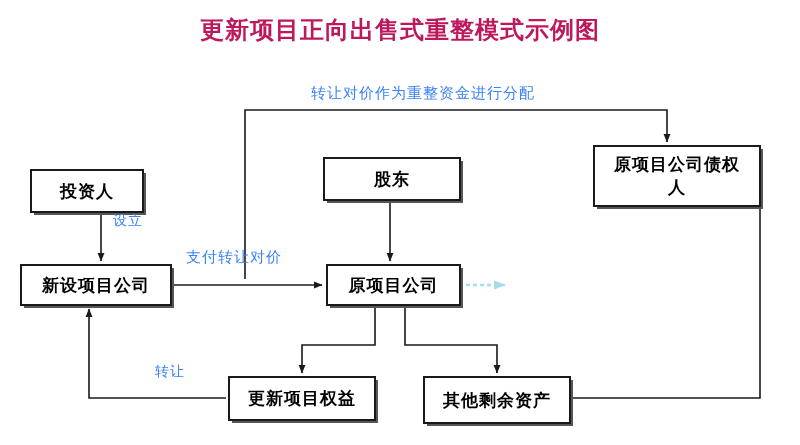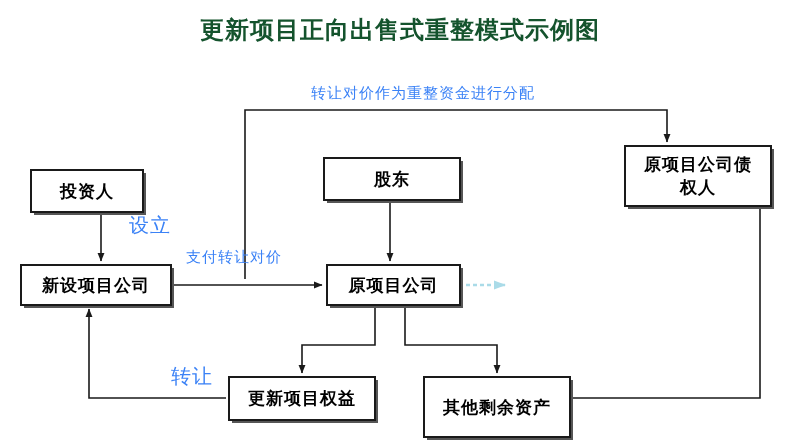--- a/index.html
+++ b/index.html
@@ -27,21 +27,21 @@
   .title {
     position: absolute;
     left: 0;
     top: 14px;
     width: 800px;
     text-align: center;
     font-family: "DejaVu Sans", "Liberation Sans", sans-serif;
     font-weight: bold;
     font-size: 24px;
     letter-spacing: 1px;
-    color: #14532d;
+    color: #be185d;
     white-space: nowrap;
   }
 
   
   .node {
     position: absolute;
     box-sizing: border-box;
     background: #ffffff;
     border: 2px solid #1a1a1a;
     box-shadow: 3px 3px 0 -1px #565656;
@@ -60,21 +60,21 @@
   
   .edge-label {
     position: absolute;
     color: #3b82f6;
     font-size: 15px;
     letter-spacing: 1px;
     white-space: nowrap;
     z-index: 4;
     background: transparent;
   }
-  .edge-label.small { font-size: 20px; margin-left: 16px; }
+  .edge-label.small { font-size: 14px; }
 </style>
 </head>
 <body>
 
 <div id="canvas">
 
   <div class="title">更新项目正向出售式重整模式示例图</div>
 
   <svg id="wires" viewBox="0 0 800 445">
     <defs>
@@ -106,37 +106,37 @@
   </svg>
 
   <div class="node" style="left:30px;top:169px;width:114px;height:44px;">
     <span>投资人</span>
   </div>
 
   <div class="node" style="left:323px;top:157px;width:138px;height:44px;">
     <span>股东</span>
   </div>
 
-  <div class="node" style="left:624px;top:145px;width:148px;height:62px;padding:16px 14px;">
+  <div class="node" style="left:593px;top:145px;width:168px;height:62px;padding:16px 14px;">
     <span>原项目公司债权人</span>
   </div>
 
   <div class="node" style="left:20px;top:264px;width:152px;height:42px;">
     <span>新设项目公司</span>
   </div>
 
   <div class="node" style="left:326px;top:264px;width:135px;height:42px;">
     <span>原项目公司</span>
   </div>
 
   <div class="node" style="left:228px;top:376px;width:148px;height:45px;">
     <span>更新项目权益</span>
   </div>
 
-  <div class="node" style="left:423px;top:376px;width:148px;height:62px;">
+  <div class="node" style="left:423px;top:376px;width:148px;height:48px;">
     <span>其他剩余资产</span>
   </div>
 
   <div class="edge-label small" style="left:113px;top:212px;">设立</div>
 
   <div class="edge-label" style="left:186px;top:248px;">支付转让对价</div>
 
   <div class="edge-label" style="left:311px;top:84px;">转让对价作为重整资金进行分配</div>
 
 

